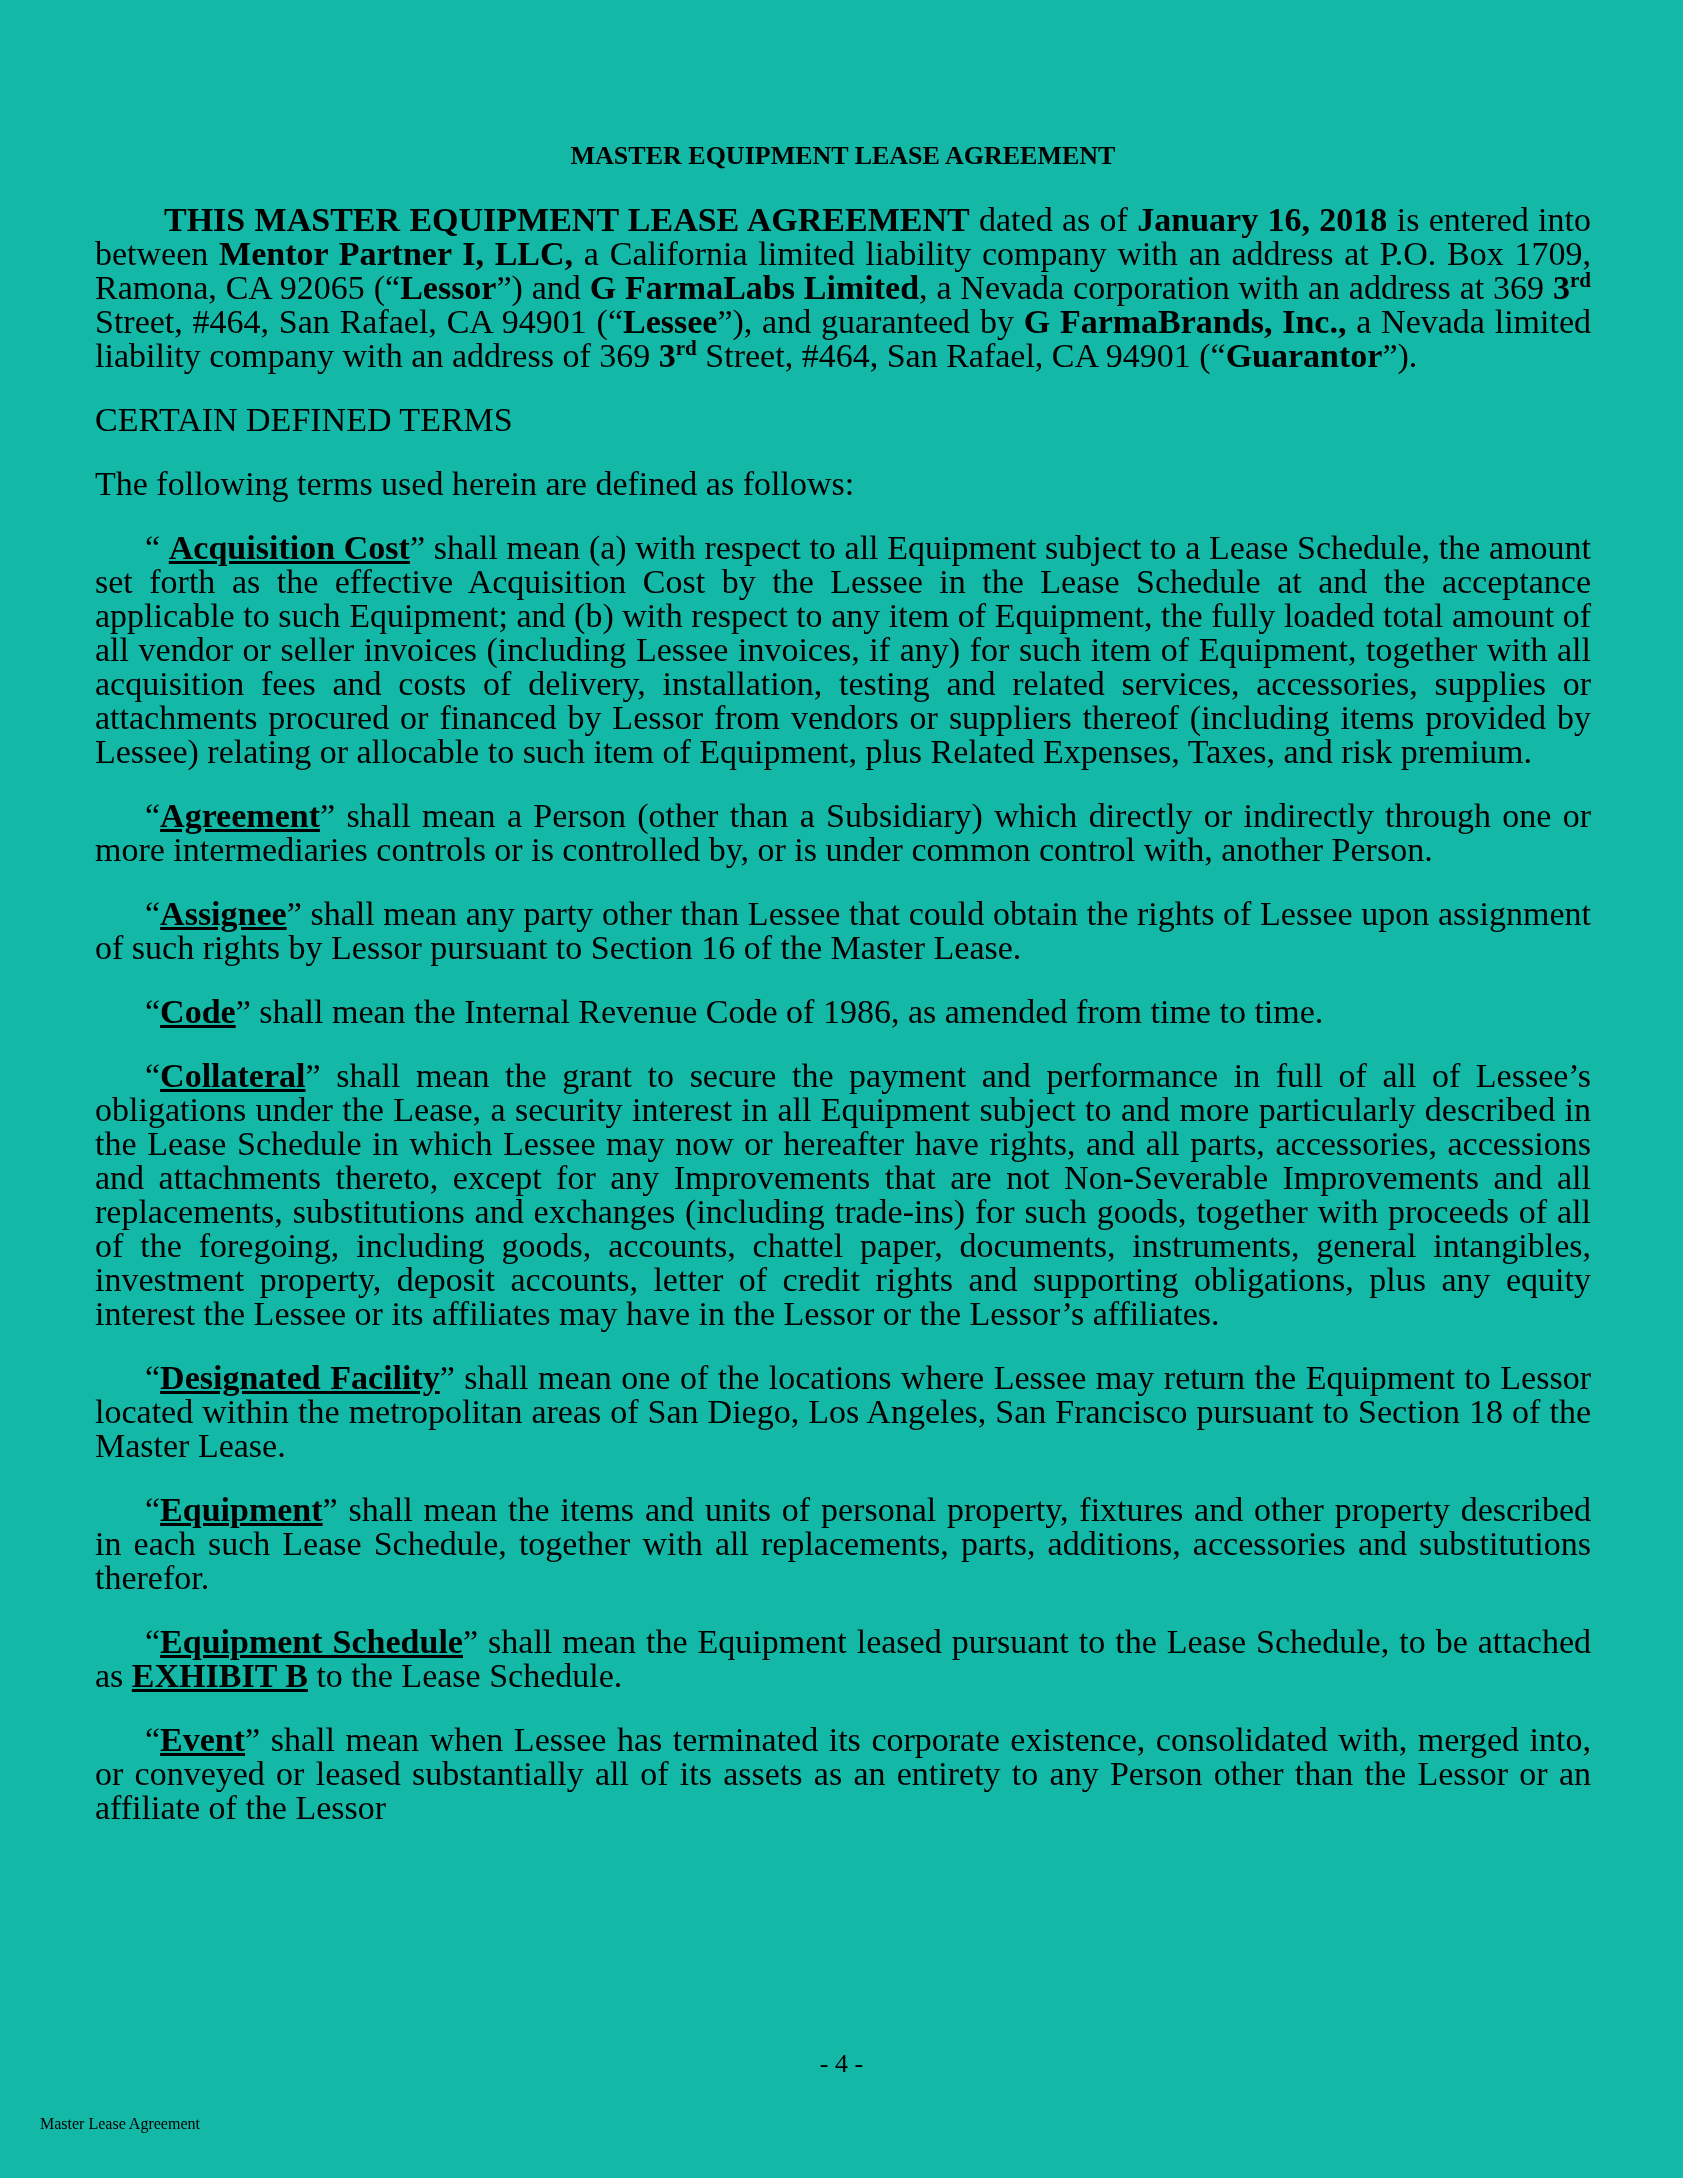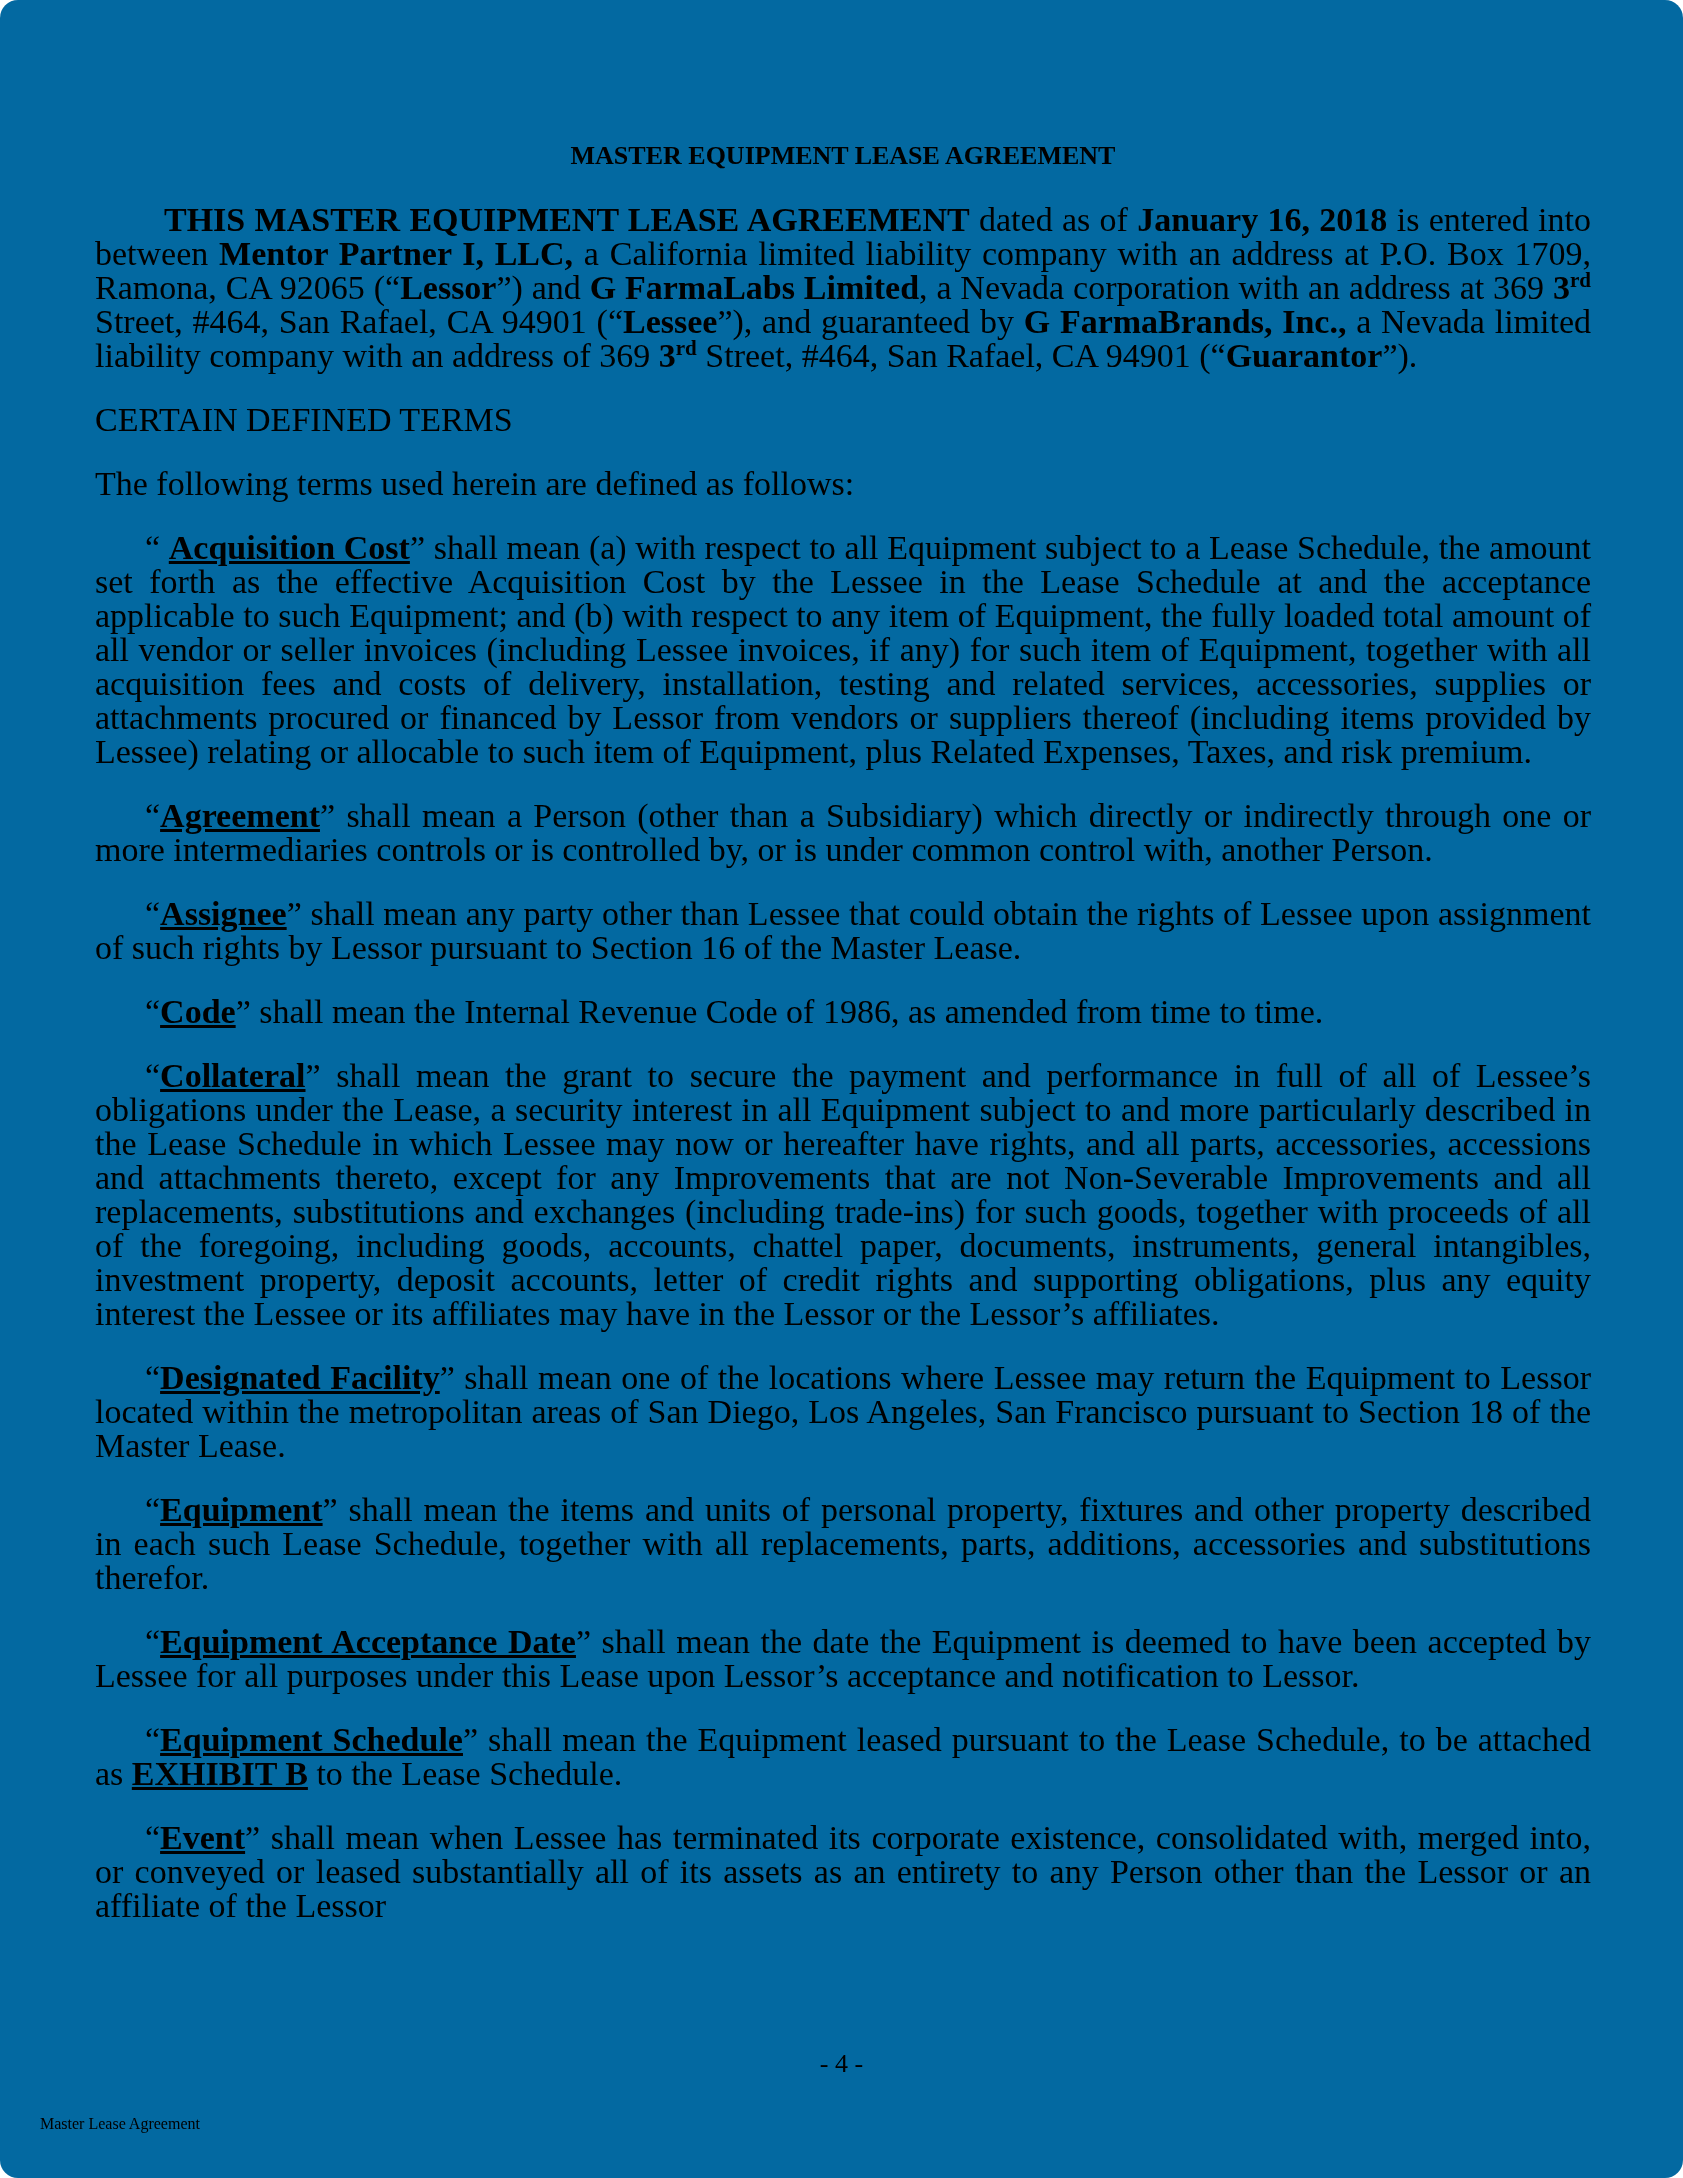--- a/index.html
+++ b/index.html
@@ -5,22 +5,21 @@
   html,body{margin:0;padding:0;background:#fff;}
   body{
     width:1683px;height:2178px;position:relative;
     font-family:"Liberation Serif","DejaVu Serif",serif;
     color:#000;
     -webkit-font-smoothing:antialiased;
   }
   .page{
     position:absolute;inset:0;box-sizing:border-box;
     padding:139px 92px 0 95px;
-    background:#0369a1;
-    border-radius:18px;
+    background:#14b8a6;
   }
   .doc-title{
     font-size:26px;line-height:34px;font-weight:bold;
     text-align:center;margin:0 0 30px 0;
   }
   p.body, h2.heading{
     font-size:34px;line-height:34px;margin:30px 0;
   }
   p.body{text-align:justify;}
   h2.heading{font-weight:normal;text-align:left;}
@@ -52,21 +51,20 @@
 
   <p class="body">The following terms used herein are defined as follows:</p>
 
   <p class="body indent"><span>“ </span><span class="b u">Acquisition Cost</span><span>” shall mean (a) with respect to all Equipment subject to a Lease Schedule, the amount set forth as the effective Acquisition Cost by the Lessee in the Lease Schedule at and the acceptance applicable to such Equipment; and (b) with respect to any item of Equipment, the fully loaded total amount of all vendor or seller invoices (including Lessee invoices, if any) for such item of Equipment, together with all acquisition fees and costs of delivery, installation, testing and related services, accessories, supplies or attachments procured or financed by Lessor from vendors or suppliers thereof (including items provided by Lessee) relating or allocable to such item of Equipment, plus Related Expenses, Taxes, and risk premium.</span></p>
   <p class="body indent"><span>“</span><span class="b u">Agreement</span><span>” shall mean a Person (other than a Subsidiary) which directly or indirectly through one or more intermediaries controls or is controlled by, or is under common control with, another Person.</span></p>
   <p class="body indent"><span>“</span><span class="b u">Assignee</span><span>” shall mean any party other than Lessee that could obtain the rights of Lessee upon assignment of such rights by Lessor pursuant to Section 16 of the Master Lease.</span></p>
   <p class="body indent"><span>“</span><span class="b u">Code</span><span>” shall mean the Internal Revenue Code of 1986, as amended from time to time.</span></p>
   <p class="body indent"><span>“</span><span class="b u">Collateral</span><span>” shall mean the grant to secure the payment and performance in full of all of Lessee’s obligations under the Lease, a security interest in all Equipment subject to and more particularly described in the Lease Schedule in which Lessee may now or hereafter have rights, and all parts, accessories, accessions and attachments thereto, except for any Improvements that are not Non-Severable Improvements and all replacements, substitutions and exchanges (including trade-ins) for such goods, together with proceeds of all of the foregoing, including goods, accounts, chattel paper, documents, instruments, general intangibles, investment property, deposit accounts, letter of credit rights and supporting obligations, plus any equity interest the Lessee or its affiliates may have in the Lessor or the Lessor’s affiliates.</span></p>
   <p class="body indent"><span>“</span><span class="b u">Designated Facility</span><span>” shall mean one of the locations where Lessee may return the Equipment to Lessor located within the metropolitan areas of San Diego, Los Angeles, San Francisco pursuant to Section 18 of the Master Lease.</span></p>
   <p class="body indent"><span>“</span><span class="b u">Equipment</span><span>” shall mean the items and units of personal property, fixtures and other property described in each such Lease Schedule, together with all replacements, parts, additions, accessories and substitutions therefor.</span></p>
-  <p class="body indent"><span>“</span><span class="b u">Equipment Acceptance Date</span><span>” shall mean the date the Equipment is deemed to have been accepted by Lessee for all purposes under this Lease upon Lessor’s acceptance and notification to Lessor.</span></p>
   <p class="body indent"><span>“</span><span class="b u">Equipment Schedule</span><span>” shall mean the Equipment leased pursuant to the Lease Schedule, to be attached as </span><span class="b u">EXHIBIT B</span><span> to the Lease Schedule.</span></p>
   <p class="body indent"><span>“</span><span class="b u">Event</span><span>” shall mean when Lessee has terminated its corporate existence, consolidated with, merged into, or conveyed or leased substantially all of its assets as an entirety to any Person other than the Lessor or an affiliate of the Lessor</span></p>
 
   <div class="page-number">- 4 -</div>
   <div class="doc-footer">Master Lease Agreement</div>
 
 </div>
 
 
 </body></html>

